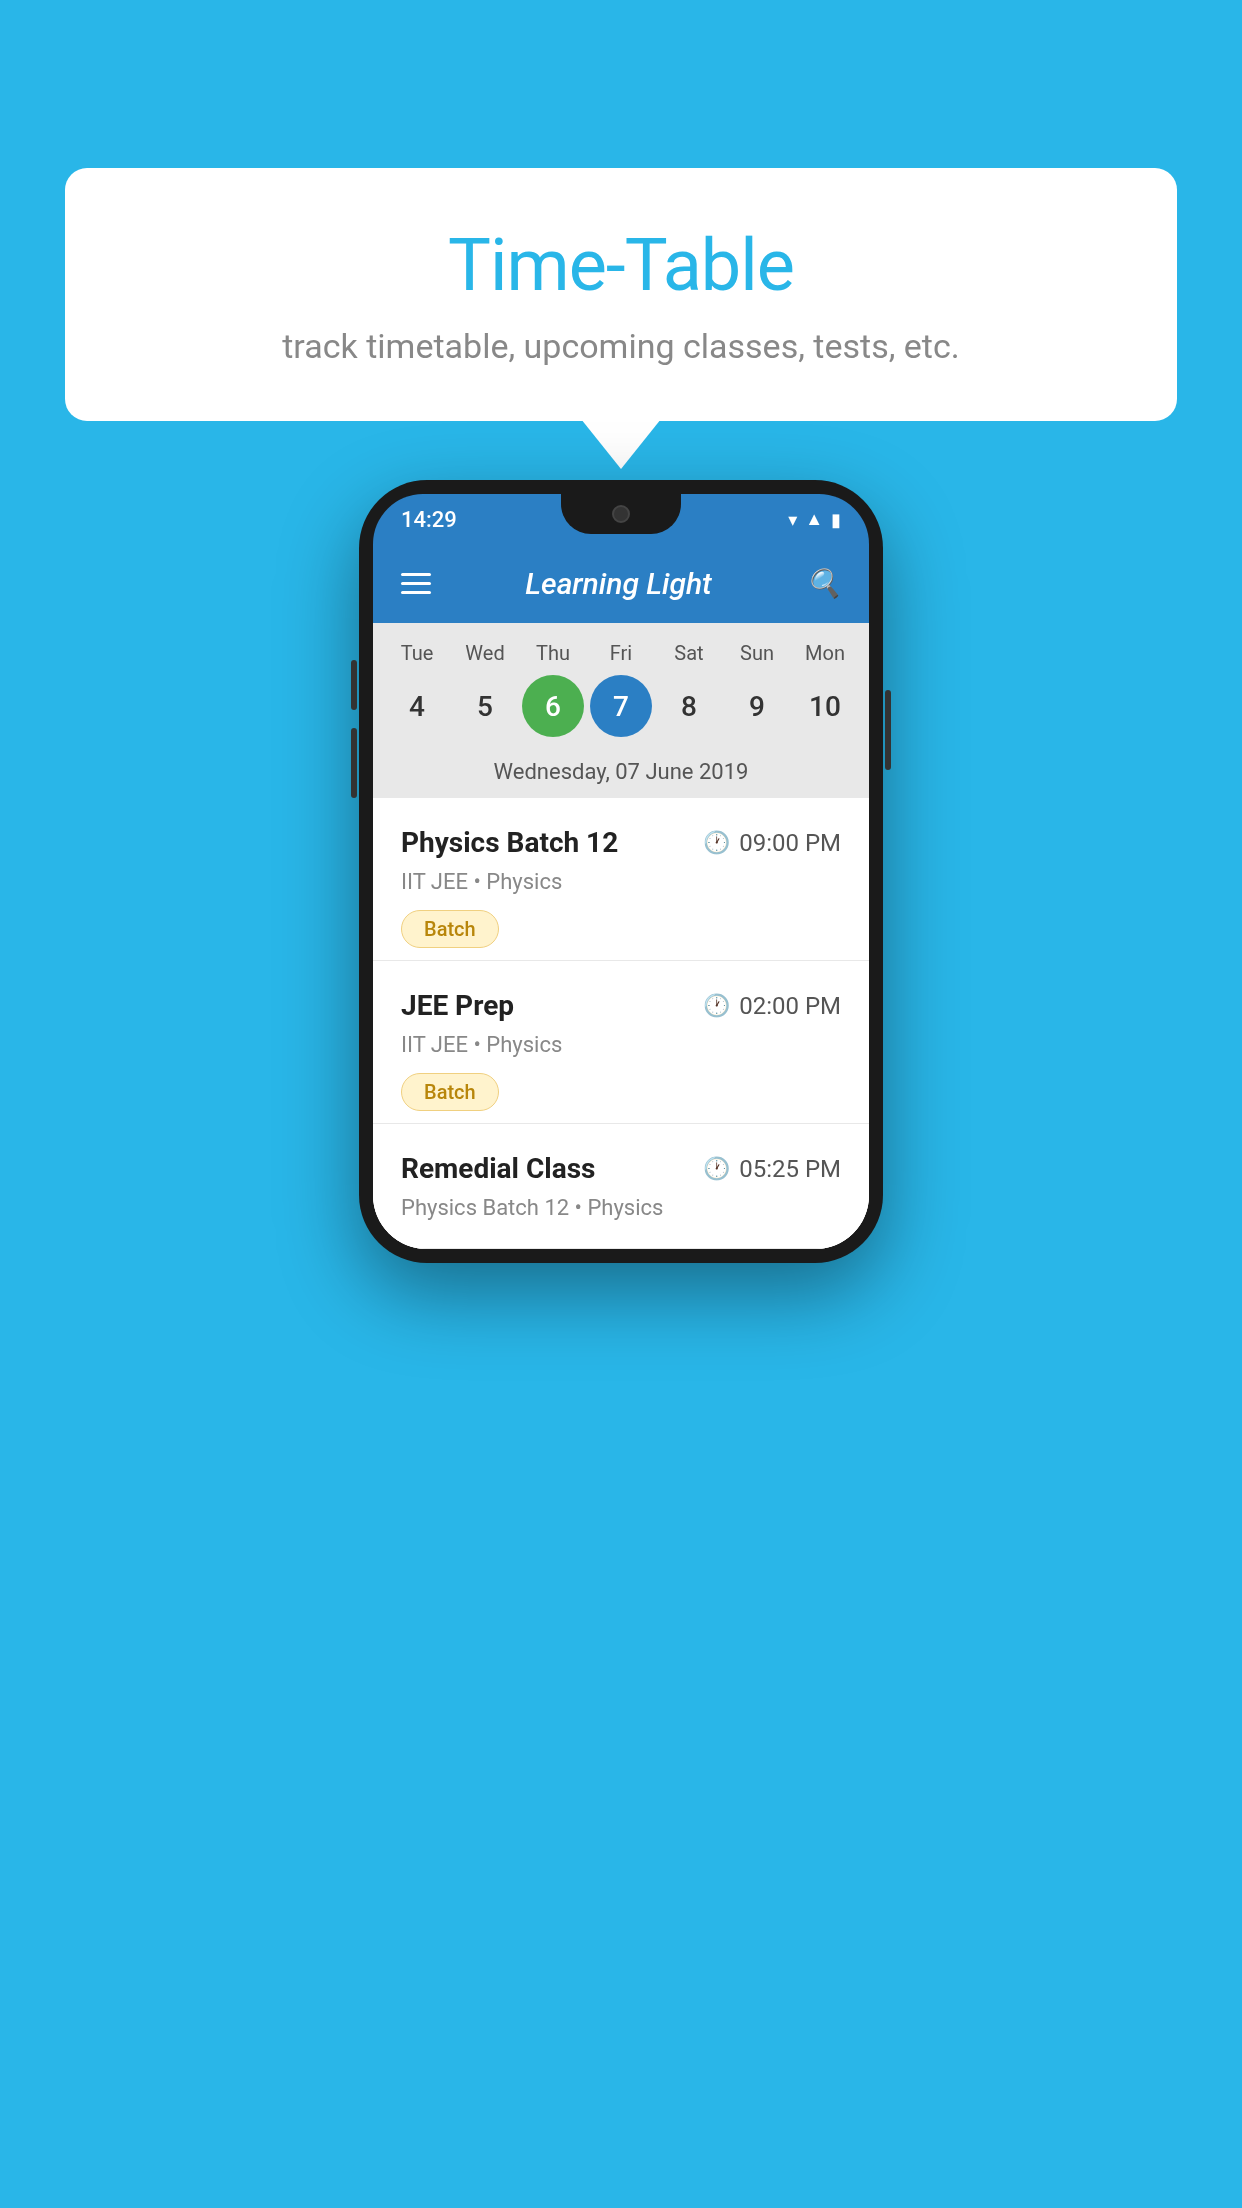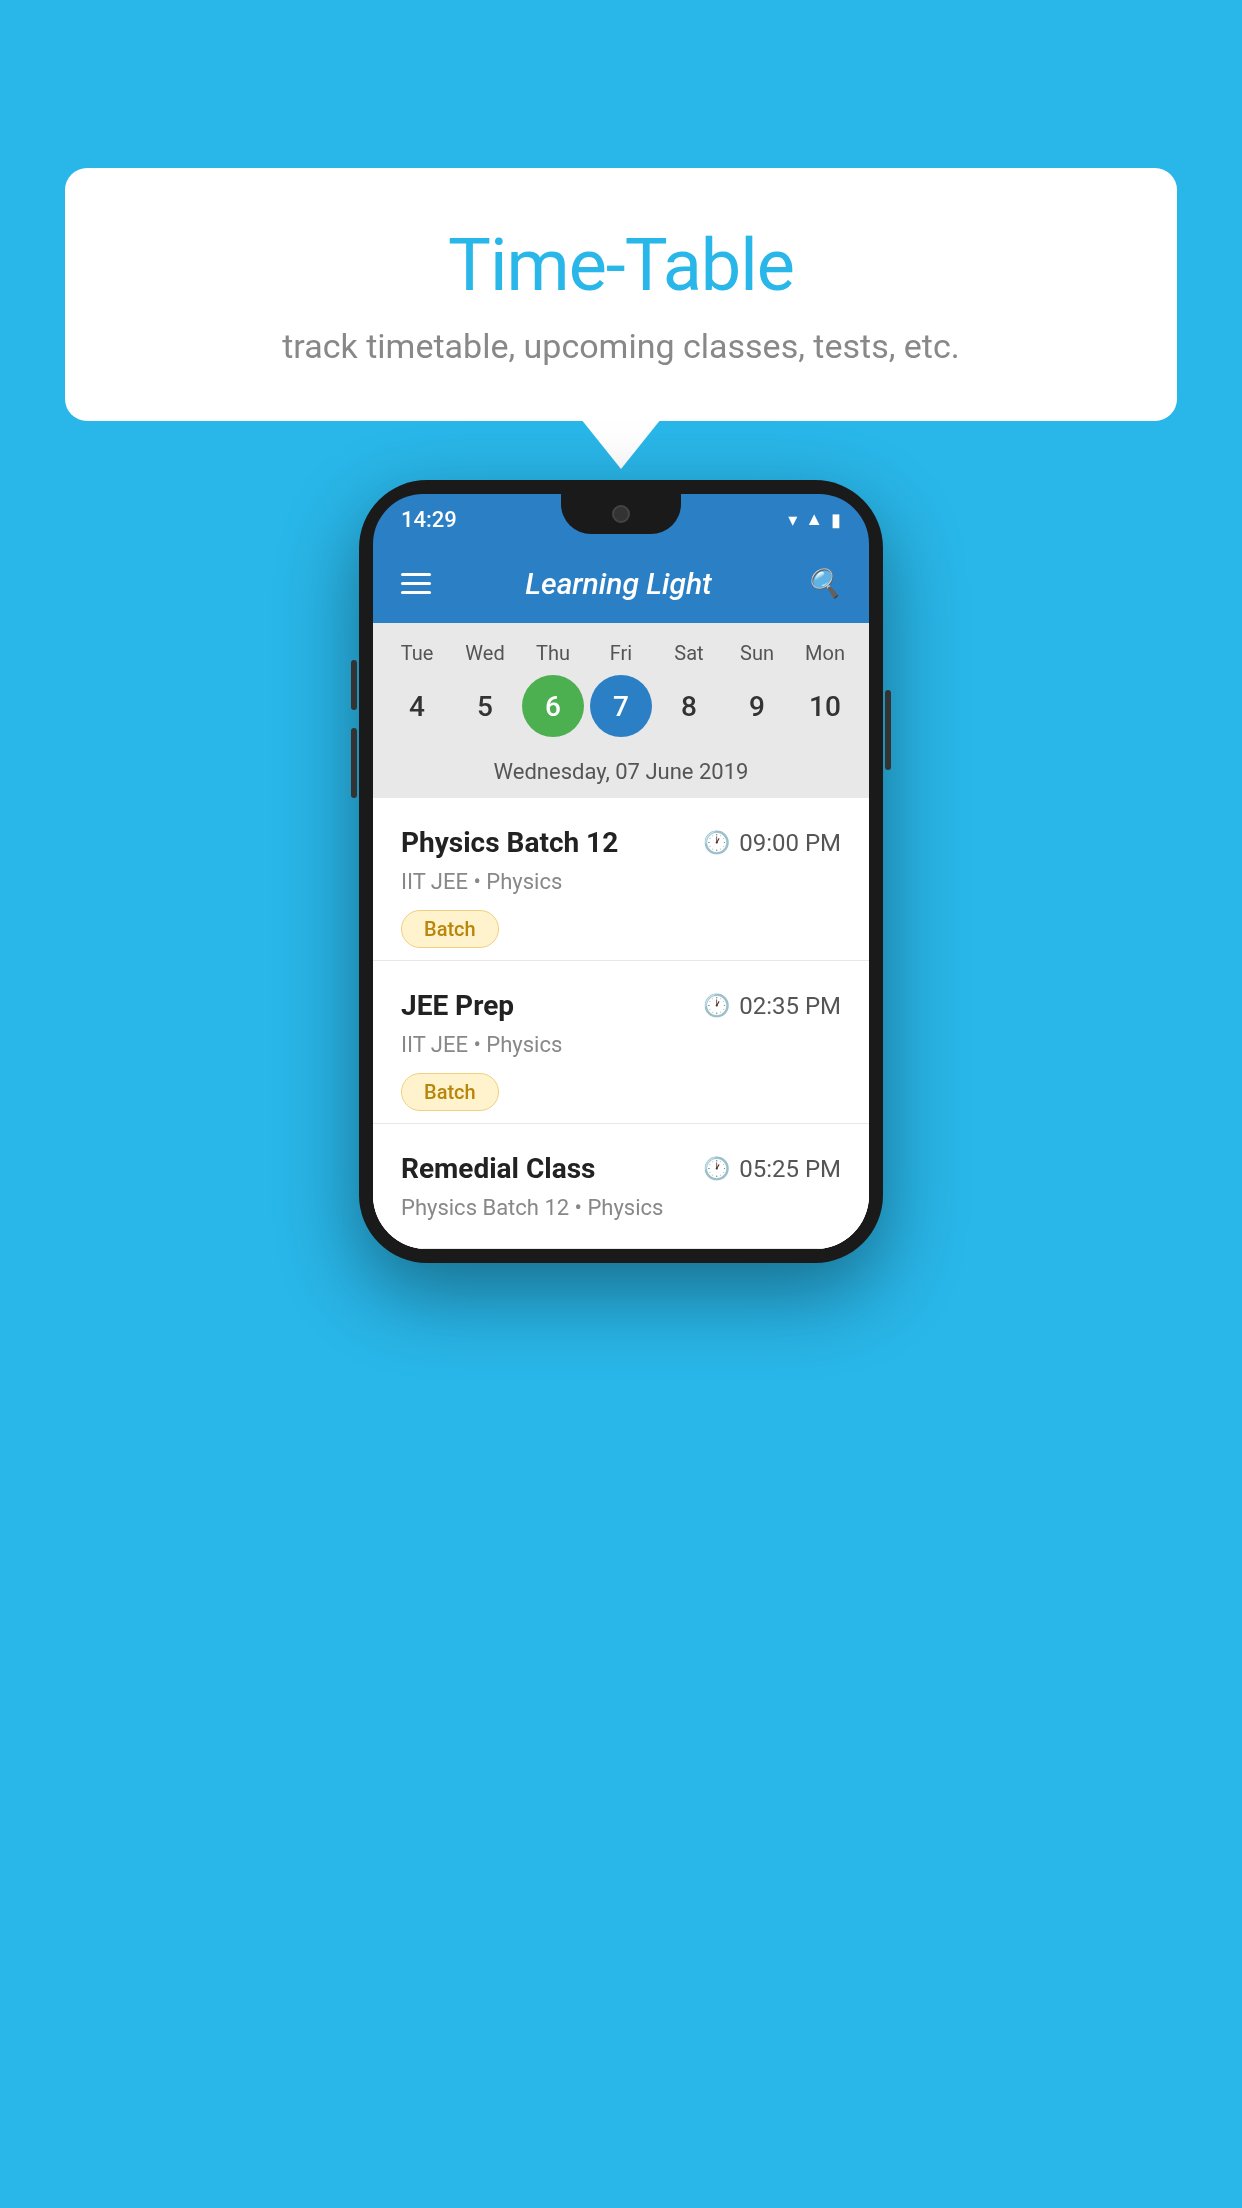--- a/index.html
+++ b/index.html
@@ -380,21 +380,21 @@
           </div>
           <div class="schedule-item-subtitle">IIT JEE • Physics</div>
           <span class="batch-badge">Batch</span>
         </div>
 
         <div class="schedule-item">
           <div class="schedule-item-header">
             <span class="schedule-item-title">JEE Prep</span>
             <div class="schedule-item-time">
               <span class="clock-icon">🕐</span>
-              <span>02:35 PM</span>
+              <span>02:00 PM</span>
             </div>
           </div>
           <div class="schedule-item-subtitle">IIT JEE • Physics</div>
           <span class="batch-badge">Batch</span>
         </div>
 
         <div class="schedule-item">
           <div class="schedule-item-header">
             <span class="schedule-item-title">Remedial Class</span>
             <div class="schedule-item-time">

